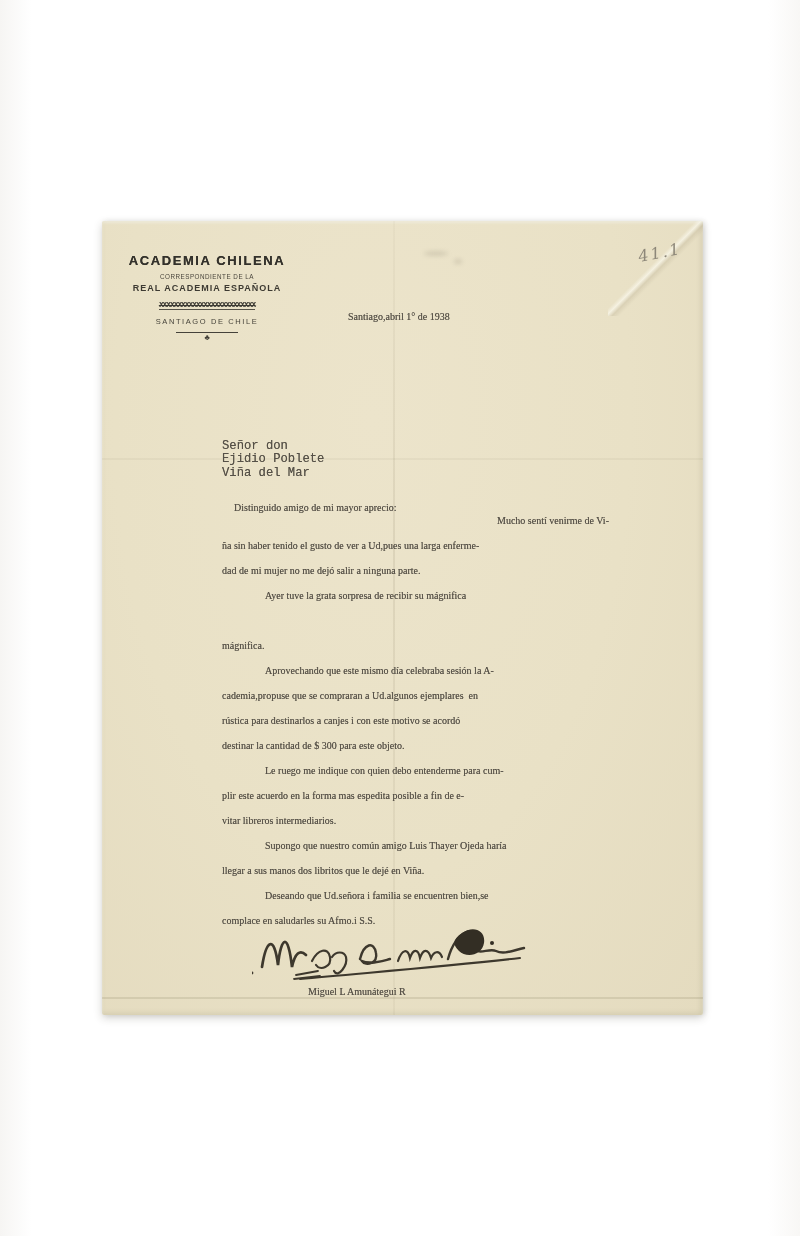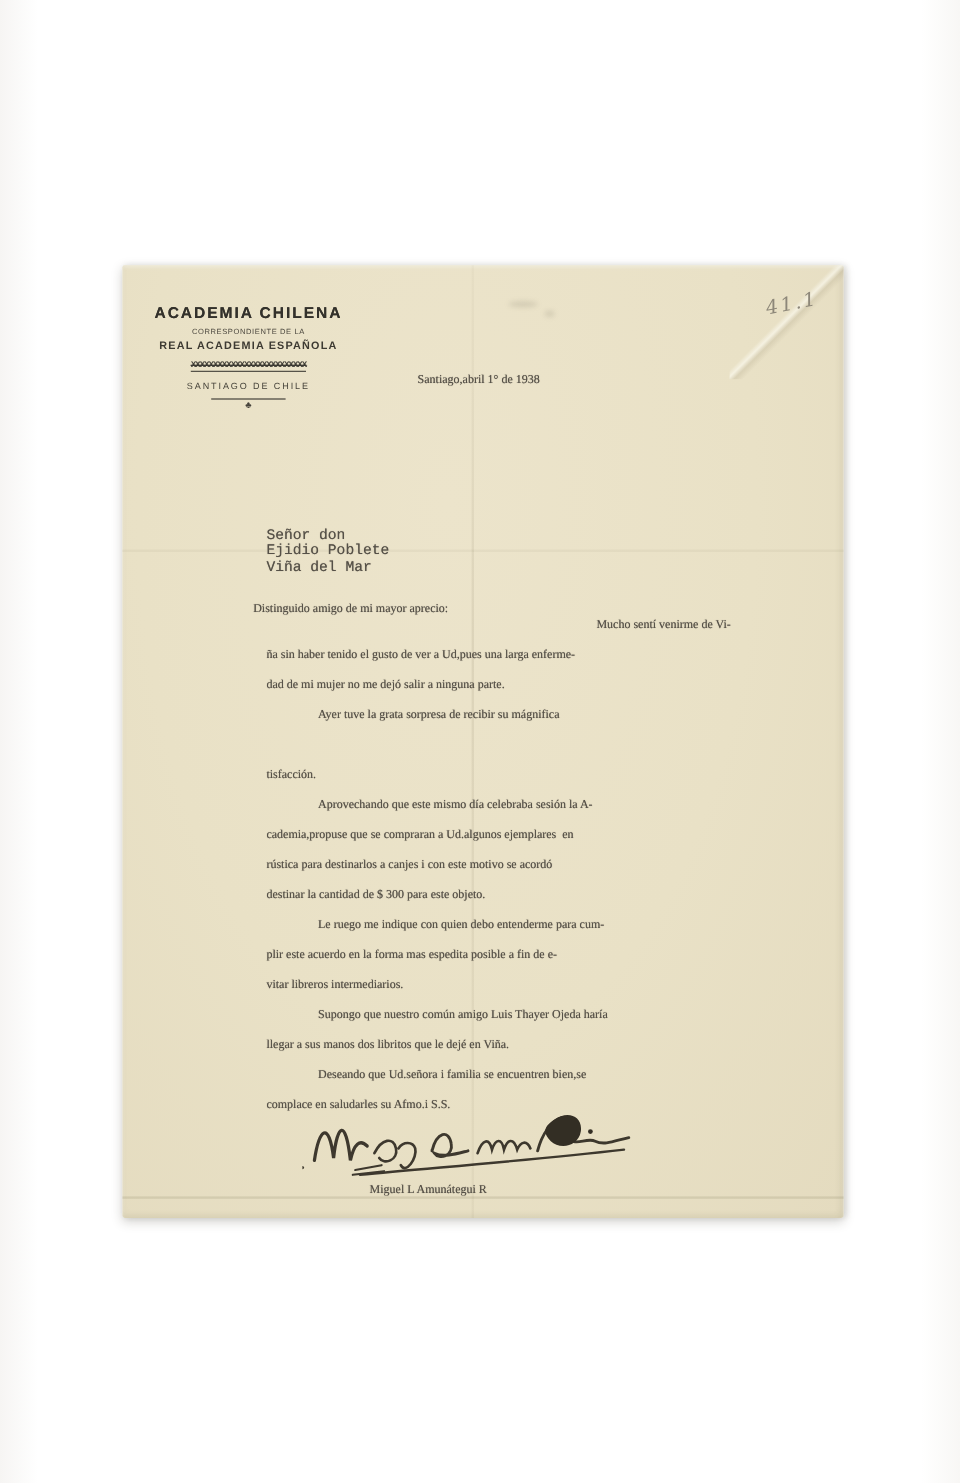--- a/index.html
+++ b/index.html
@@ -80,27 +80,27 @@
     <div class="pencil">41.1</div>
 
     <div class="tw" style="left:246px; top:90px;">Santiago,abril 1° de 1938</div>
 
     <div class="recipient-block" style="position:absolute; left:120px; top:219px;">
       <div class="tw-line">Señor don</div>
       <div class="tw-line">Ejidio Poblete</div>
       <div class="tw-line">Viña del Mar</div>
     </div>
 
-    <div class="tw" style="left:109px; top:281px;text-align:right;">Distinguido amigo de mi mayor aprecio:</div>
+    <div class="tw" style="left:132px; top:281px;text-align:right;">Distinguido amigo de mi mayor aprecio:</div>
 
     <div class="tw" style="left:395px; top:294px;">Mucho sentí venirme de Vi-</div>
     <div class="tw" style="left:120px; top:319px;">ña sin haber tenido el gusto de ver a Ud,pues una larga enferme-</div>
     <div class="tw" style="left:120px; top:344px;">dad de mi mujer no me dejó salir a ninguna parte.</div>
     <div class="tw" style="left:163px; top:369px;">Ayer tuve la grata sorpresa de recibir su mágnifica</div>
-    <div class="tw" style="left:120px; top:419px;">tisfacción.</div>
+    <div class="tw" style="left:120px; top:419px;">mágnifica.</div>
     <div class="tw" style="left:163px; top:444px;">Aprovechando que este mismo día celebraba sesión la A-</div>
     <div class="tw" style="left:120px; top:469px;">cademia,propuse que se compraran a Ud.algunos ejemplares  en</div>
     <div class="tw" style="left:120px; top:494px;">rústica para destinarlos a canjes i con este motivo se acordó</div>
     <div class="tw" style="left:120px; top:519px;">destinar la cantidad de $ 300 para este objeto.</div>
     <div class="tw" style="left:120px; top:569px;">plir este acuerdo en la forma mas espedita posible a fin de e-</div>
     <div class="tw" style="left:163px; top:544px;">Le ruego me indique con quien debo entenderme para cum-</div>
     <div class="tw" style="left:120px; top:594px;">vitar libreros intermediarios.</div>
     <div class="tw" style="left:120px; top:644px;">llegar a sus manos dos libritos que le dejé en Viña.</div>
     <div class="tw" style="left:163px; top:619px;">Supongo que nuestro común amigo Luis Thayer Ojeda haría</div>
     <div class="tw" style="left:163px; top:669px;">Deseando que Ud.señora i familia se encuentren bien,se</div>

